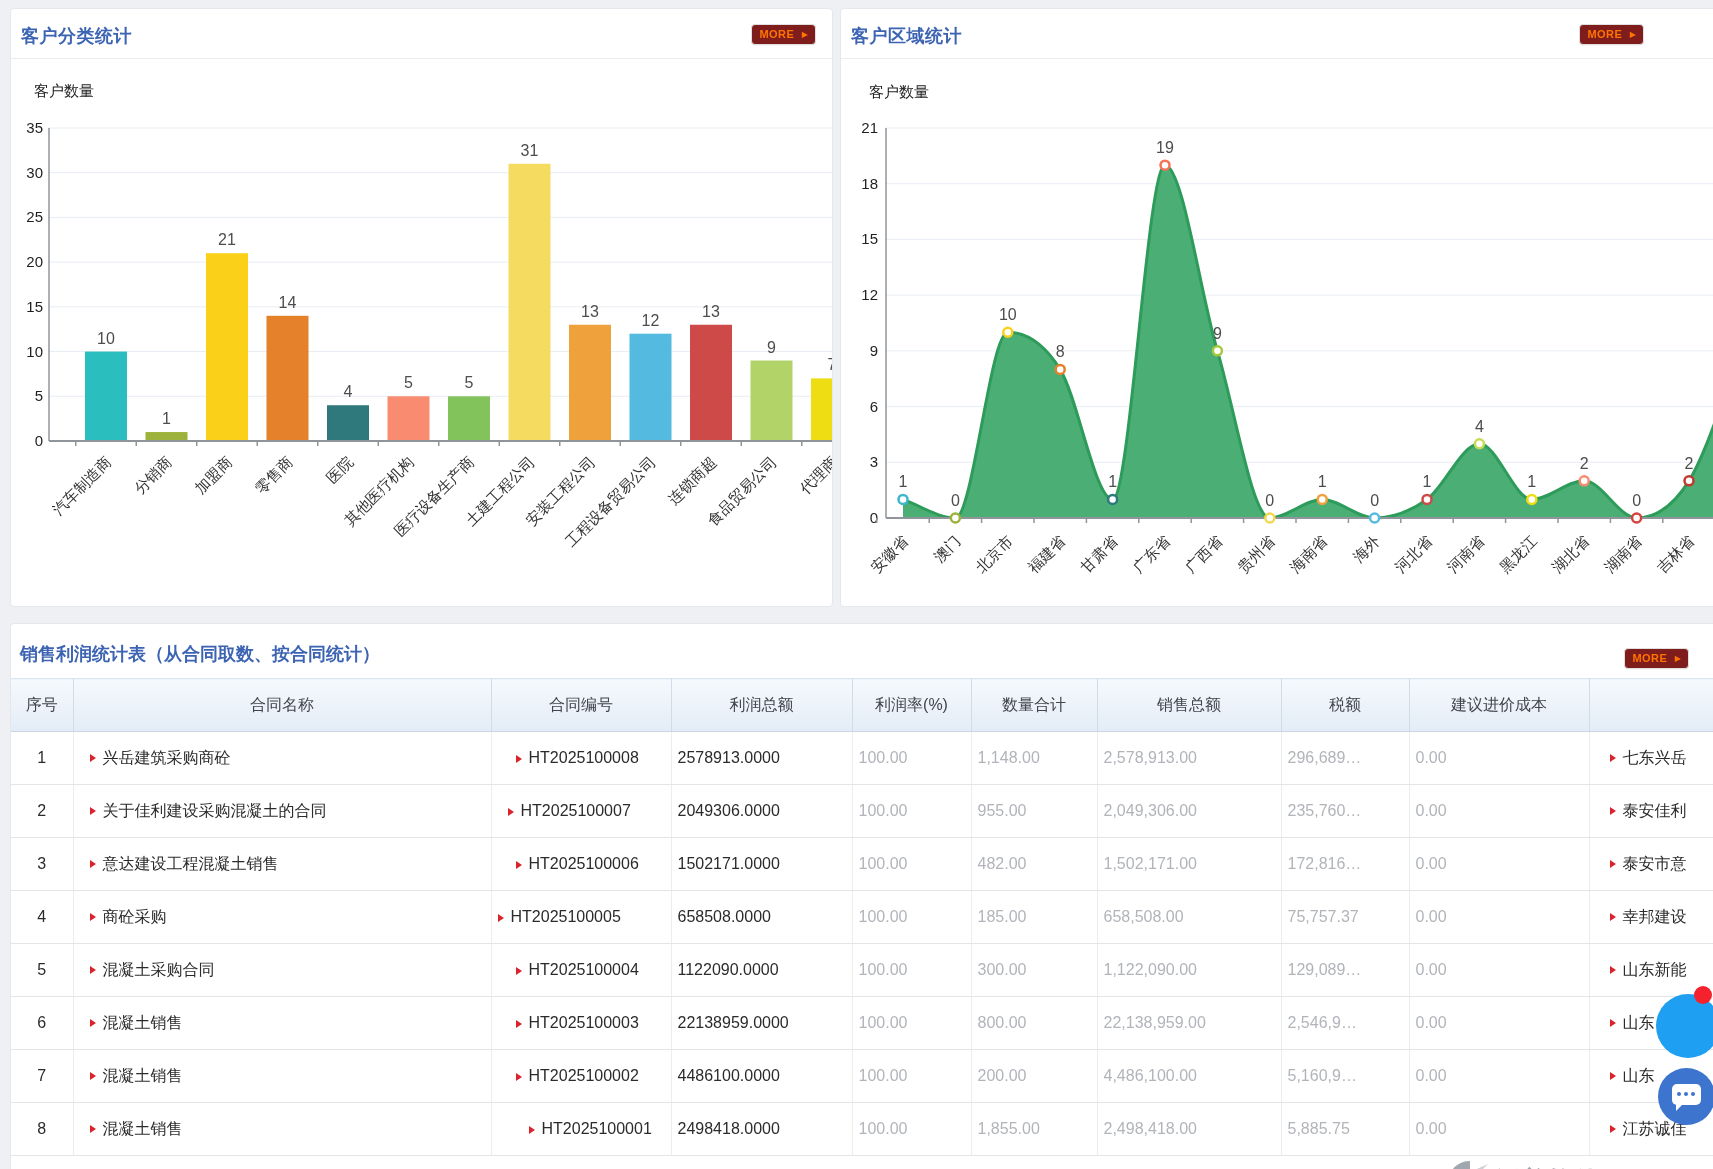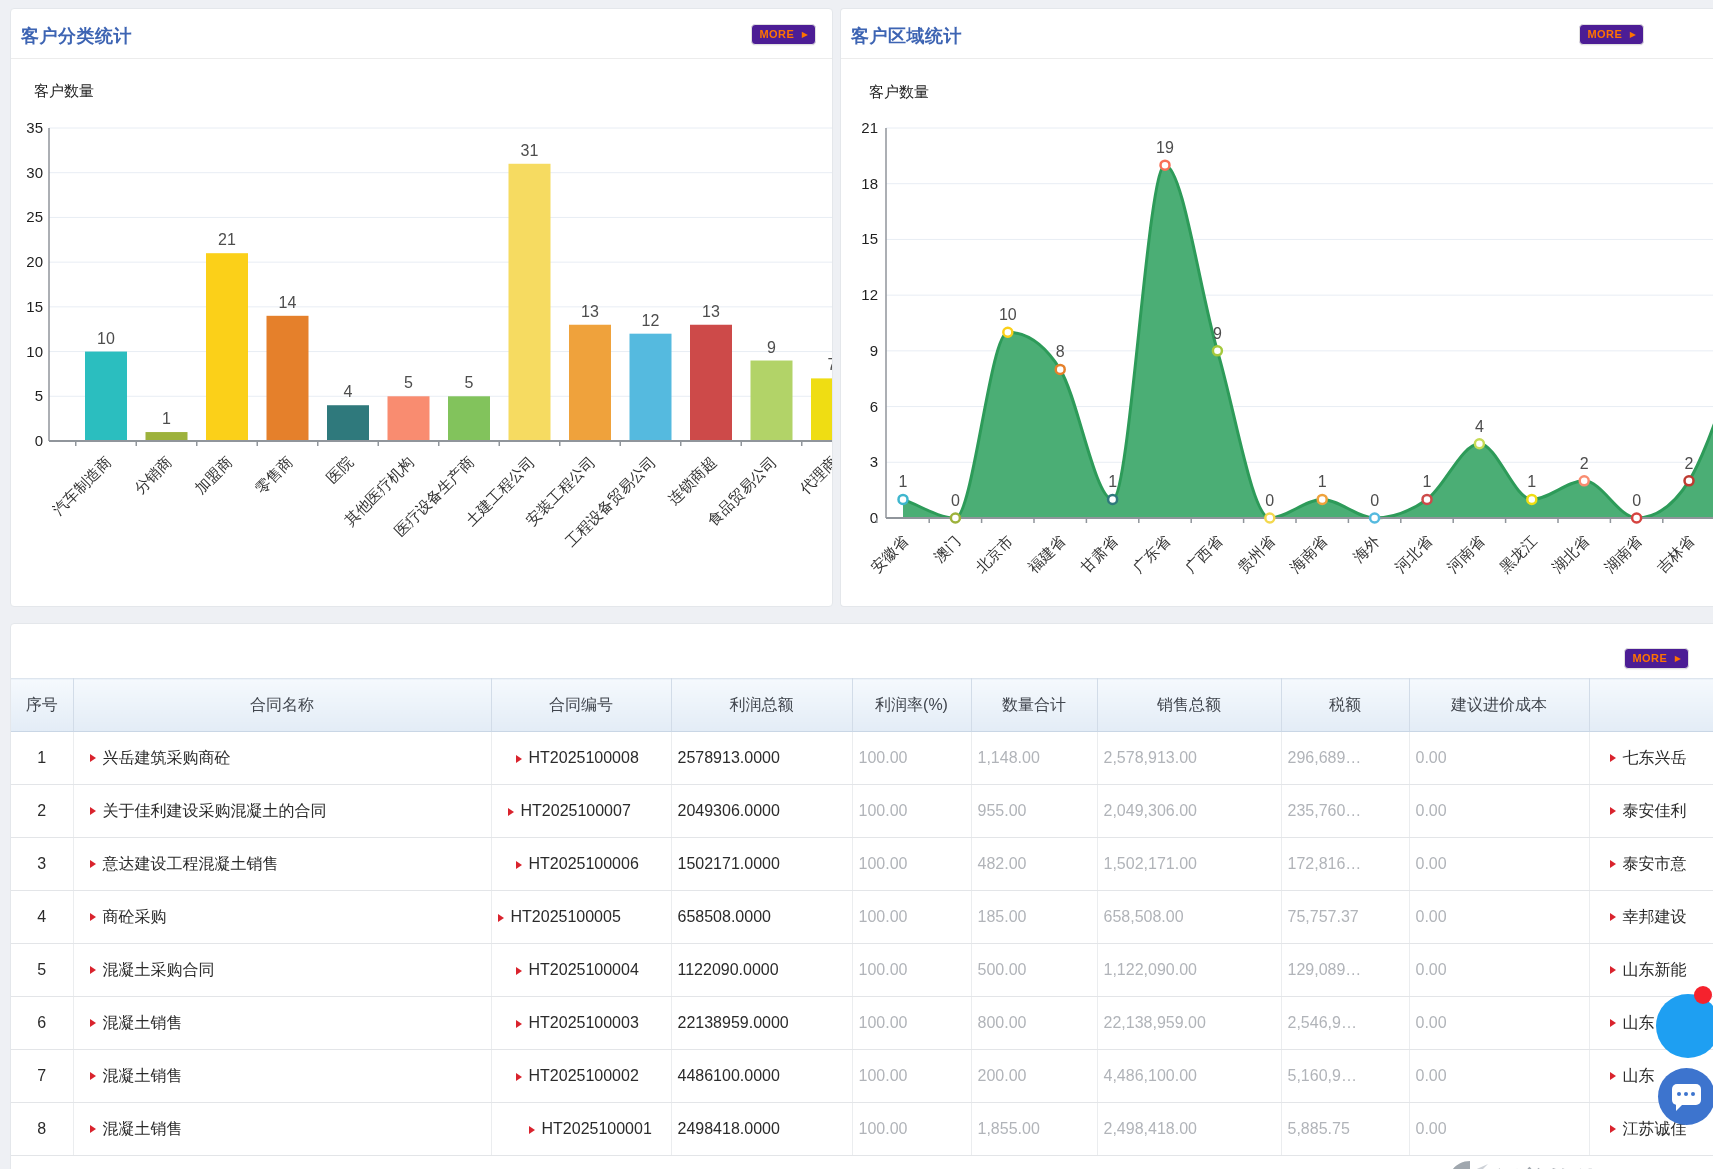--- a/index.html
+++ b/index.html
@@ -15,21 +15,21 @@
   }
   .card-head{
     position:relative;height:49px;border-bottom:1px solid #ECECEC;
   }
   .card-head h2{
     margin:0;position:absolute;left:10px;top:15px;
     font-size:18px;font-weight:bold;color:#3D64B3;letter-spacing:0.5px;
   }
   .more-btn{
     position:absolute;top:15px;display:inline-block;cursor:pointer;
-    background:#4c1d95;border:1px solid #E0E0E0;border-radius:4px;
+    background:#7f1d1d;border:1px solid #E0E0E0;border-radius:4px;
     padding:2px 7px 3px 7px;line-height:13px;text-decoration:none;
     box-shadow:0 1px 1px rgba(0,0,0,0.04);
   }
   .more-btn .more-word{
     font-size:11px;font-weight:bold;color:#FF7300;letter-spacing:0.5px;vertical-align:middle;
   }
   .more-btn .more-arrow{
     font-size:8px;color:#FF7300;margin-left:3px;vertical-align:middle;
   }
   svg.chart{position:absolute;left:0;top:0;display:block;}
@@ -273,20 +273,21 @@
       <h2>客户区域统计</h2>
       <a class="more-btn" style="right:86px;">
         <span class="more-word">MORE</span>
         <span class="more-arrow">▶</span>
       </a>
     </div>
   </section>
 
   <section class="card" id="tableCard">
     <div class="table-head">
+      <h2>销售利润统计表（从合同取数、按合同统计）</h2>
       <a class="more-btn" style="right:30px;top:24px;">
         <span class="more-word">MORE</span>
         <span class="more-arrow">▶</span>
       </a>
     </div>
     <table class="grid" id="profitTable">
         <colgroup>
           <col style="width: 62px;">
           <col style="width: 418px;">
           <col style="width: 180px;">
@@ -360,21 +361,21 @@
             <td class="ar grey">75,757.37</td>
             <td class="ar grey">0.00</td>
             <td class="al" style="padding-left: 20px;"><span class="rarrow"></span><span class="cell-link">幸邦建设</span></td>
           </tr>
           <tr>
             <td class="ac">5</td>
             <td class="al" style="padding-left: 16px;"><span class="rarrow"></span><span class="cell-link">混凝土采购合同</span></td>
             <td class="al" style="padding-left: 24px;"><span class="rarrow"></span><span class="cell-link">HT2025100004</span></td>
             <td class="ar">1122090.0000</td>
             <td class="ar grey">100.00</td>
-            <td class="ar grey">500.00</td>
+            <td class="ar grey">300.00</td>
             <td class="ar grey">1,122,090.00</td>
             <td class="ar grey">129,089…</td>
             <td class="ar grey">0.00</td>
             <td class="al" style="padding-left: 20px;"><span class="rarrow"></span><span class="cell-link">山东新能</span></td>
           </tr>
           <tr>
             <td class="ac">6</td>
             <td class="al" style="padding-left: 16px;"><span class="rarrow"></span><span class="cell-link">混凝土销售</span></td>
             <td class="al" style="padding-left: 24px;"><span class="rarrow"></span><span class="cell-link">HT2025100003</span></td>
             <td class="ar">22138959.0000</td>

